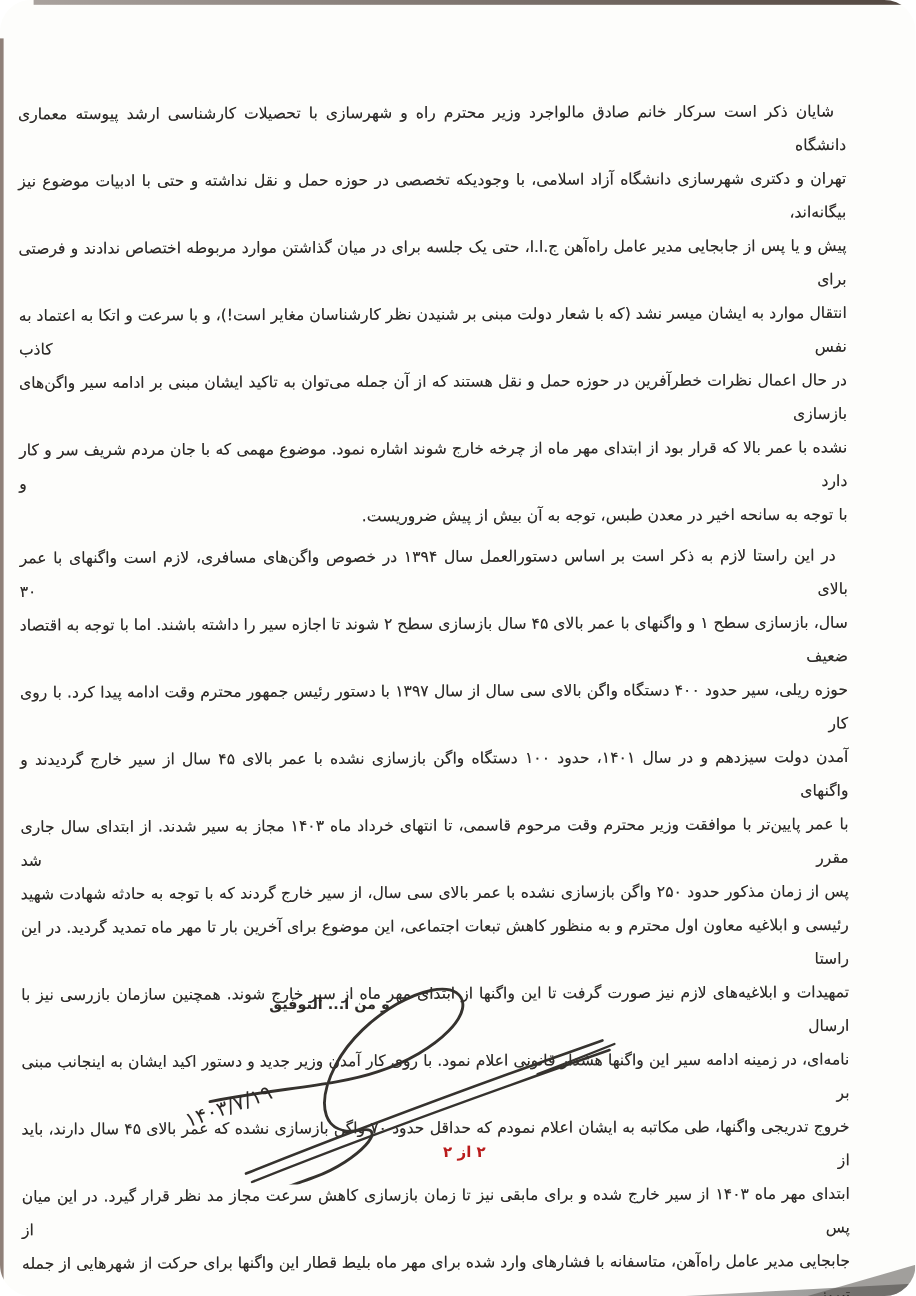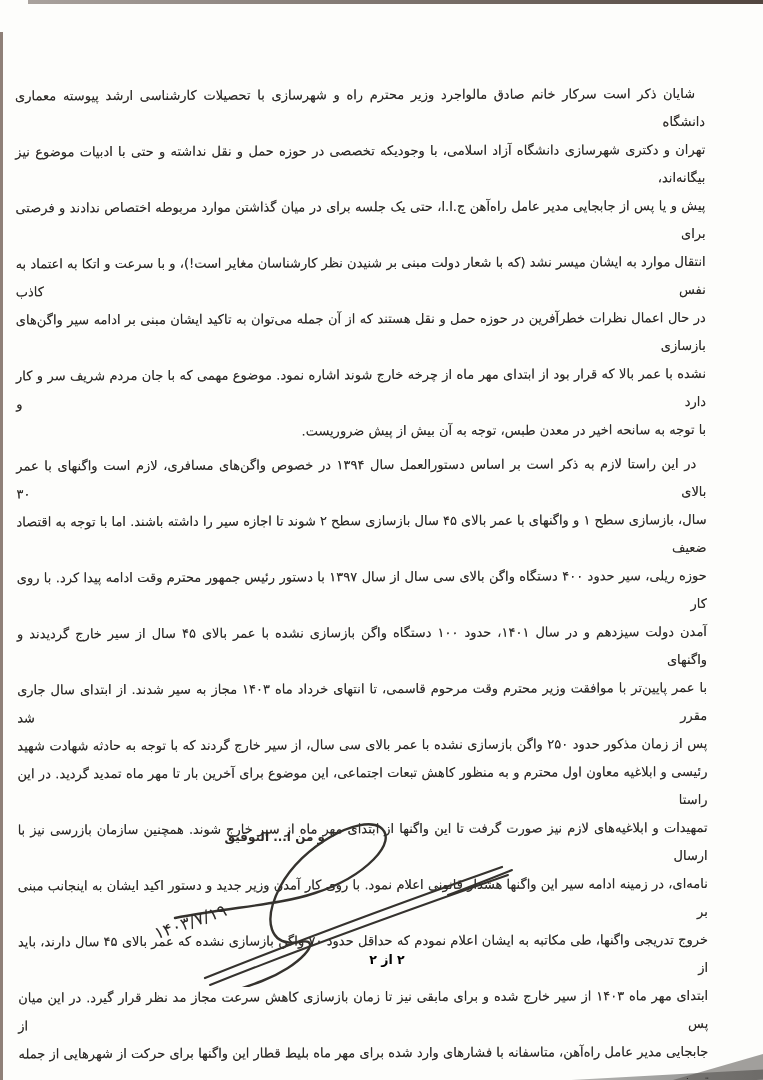--- a/index.html
+++ b/index.html
@@ -6,20 +6,21 @@
     --paper:#fdfdfb; --ink:#2e2b28; --sig-ink:#35322e;
     --edge-top:#43332b; --edge-left:#6a564c; --shadow:#8f8f8d;
   }
   html,body{margin:0;padding:0;background:#ffffff;}
   .page{
     position:relative; width:763px; height:1080px; overflow:hidden;
     background:var(--paper);
     font-family:"DejaVu Sans", sans-serif;
     color:var(--ink);
     direction:rtl;
+    border-radius:26px;
   }
   
   .edge-top{position:absolute;top:0;left:28px;right:0;height:4px;
     background:linear-gradient(to right, rgba(67,51,43,.45), rgba(52,38,30,.85));}
   .edge-left{position:absolute;top:32px;bottom:0;left:0;width:3px;
     background:var(--edge-left);opacity:.75;}
   .shadow-bottom{position:absolute;bottom:2px;right:-30px;width:560px;height:10px;
     background:linear-gradient(to right, rgba(143,143,141,0), rgba(120,120,118,.9));
     transform:rotate(-3.1deg);transform-origin:right bottom;}
   .shadow-corner{position:absolute;bottom:0;right:0;width:90px;height:26px;
@@ -42,21 +43,21 @@
     color:var(--ink);
   }
   .sig-svg{position:absolute; left:150px; top:815px; width:400px; height:172px;}
   .sig-svg path{fill:none; stroke:var(--sig-ink); stroke-linecap:round;}
   .sig-date{
     font-family:"DejaVu Sans", sans-serif; font-size:17px; fill:#2c2927;
     letter-spacing:1px;
   }
   .footer{
     position:absolute; top:952px; left:0; right:0;
-    text-align:center; font-size:12.5px; font-weight:600; color:#000000;padding-left:11px;
+    text-align:center; font-size:12.5px; font-weight:600; color:#b91c1c;padding-left:11px;
   }
 </style>
 </head>
 <body>
 
 <div class="page">
 
   <div class="edge-top"></div>
   <div class="edge-left"></div>
   <div class="shadow-bottom"></div>

